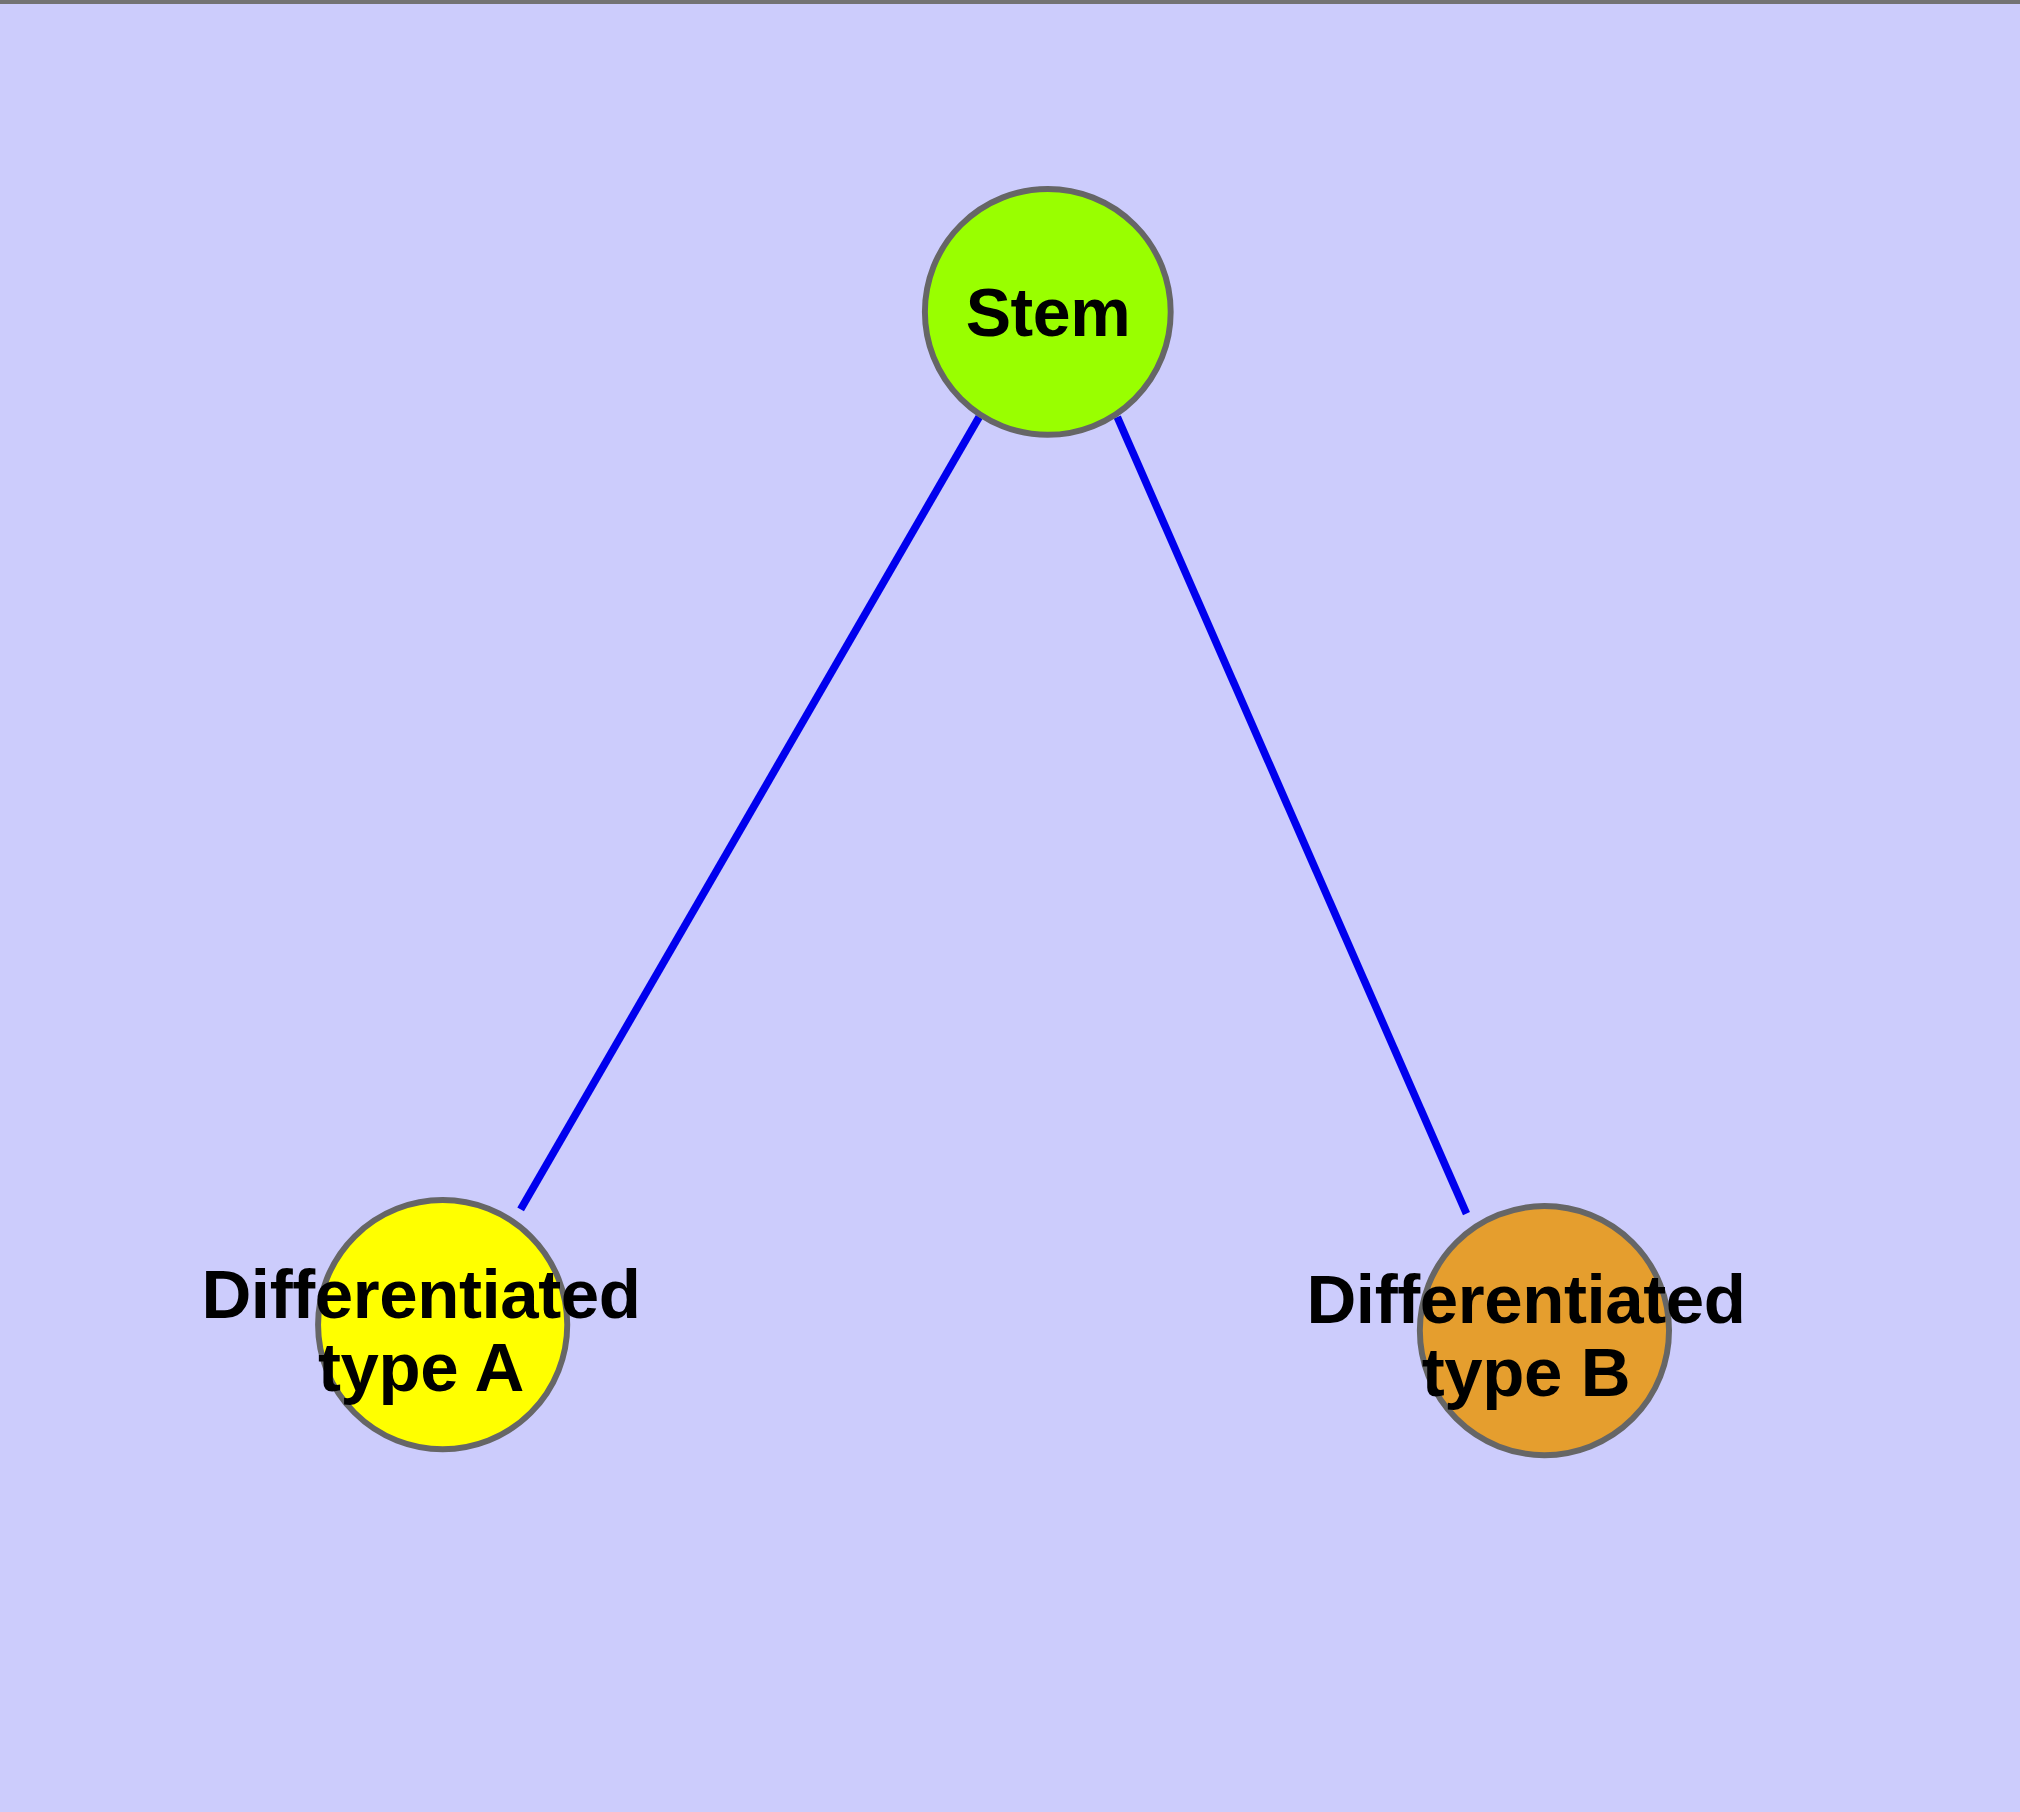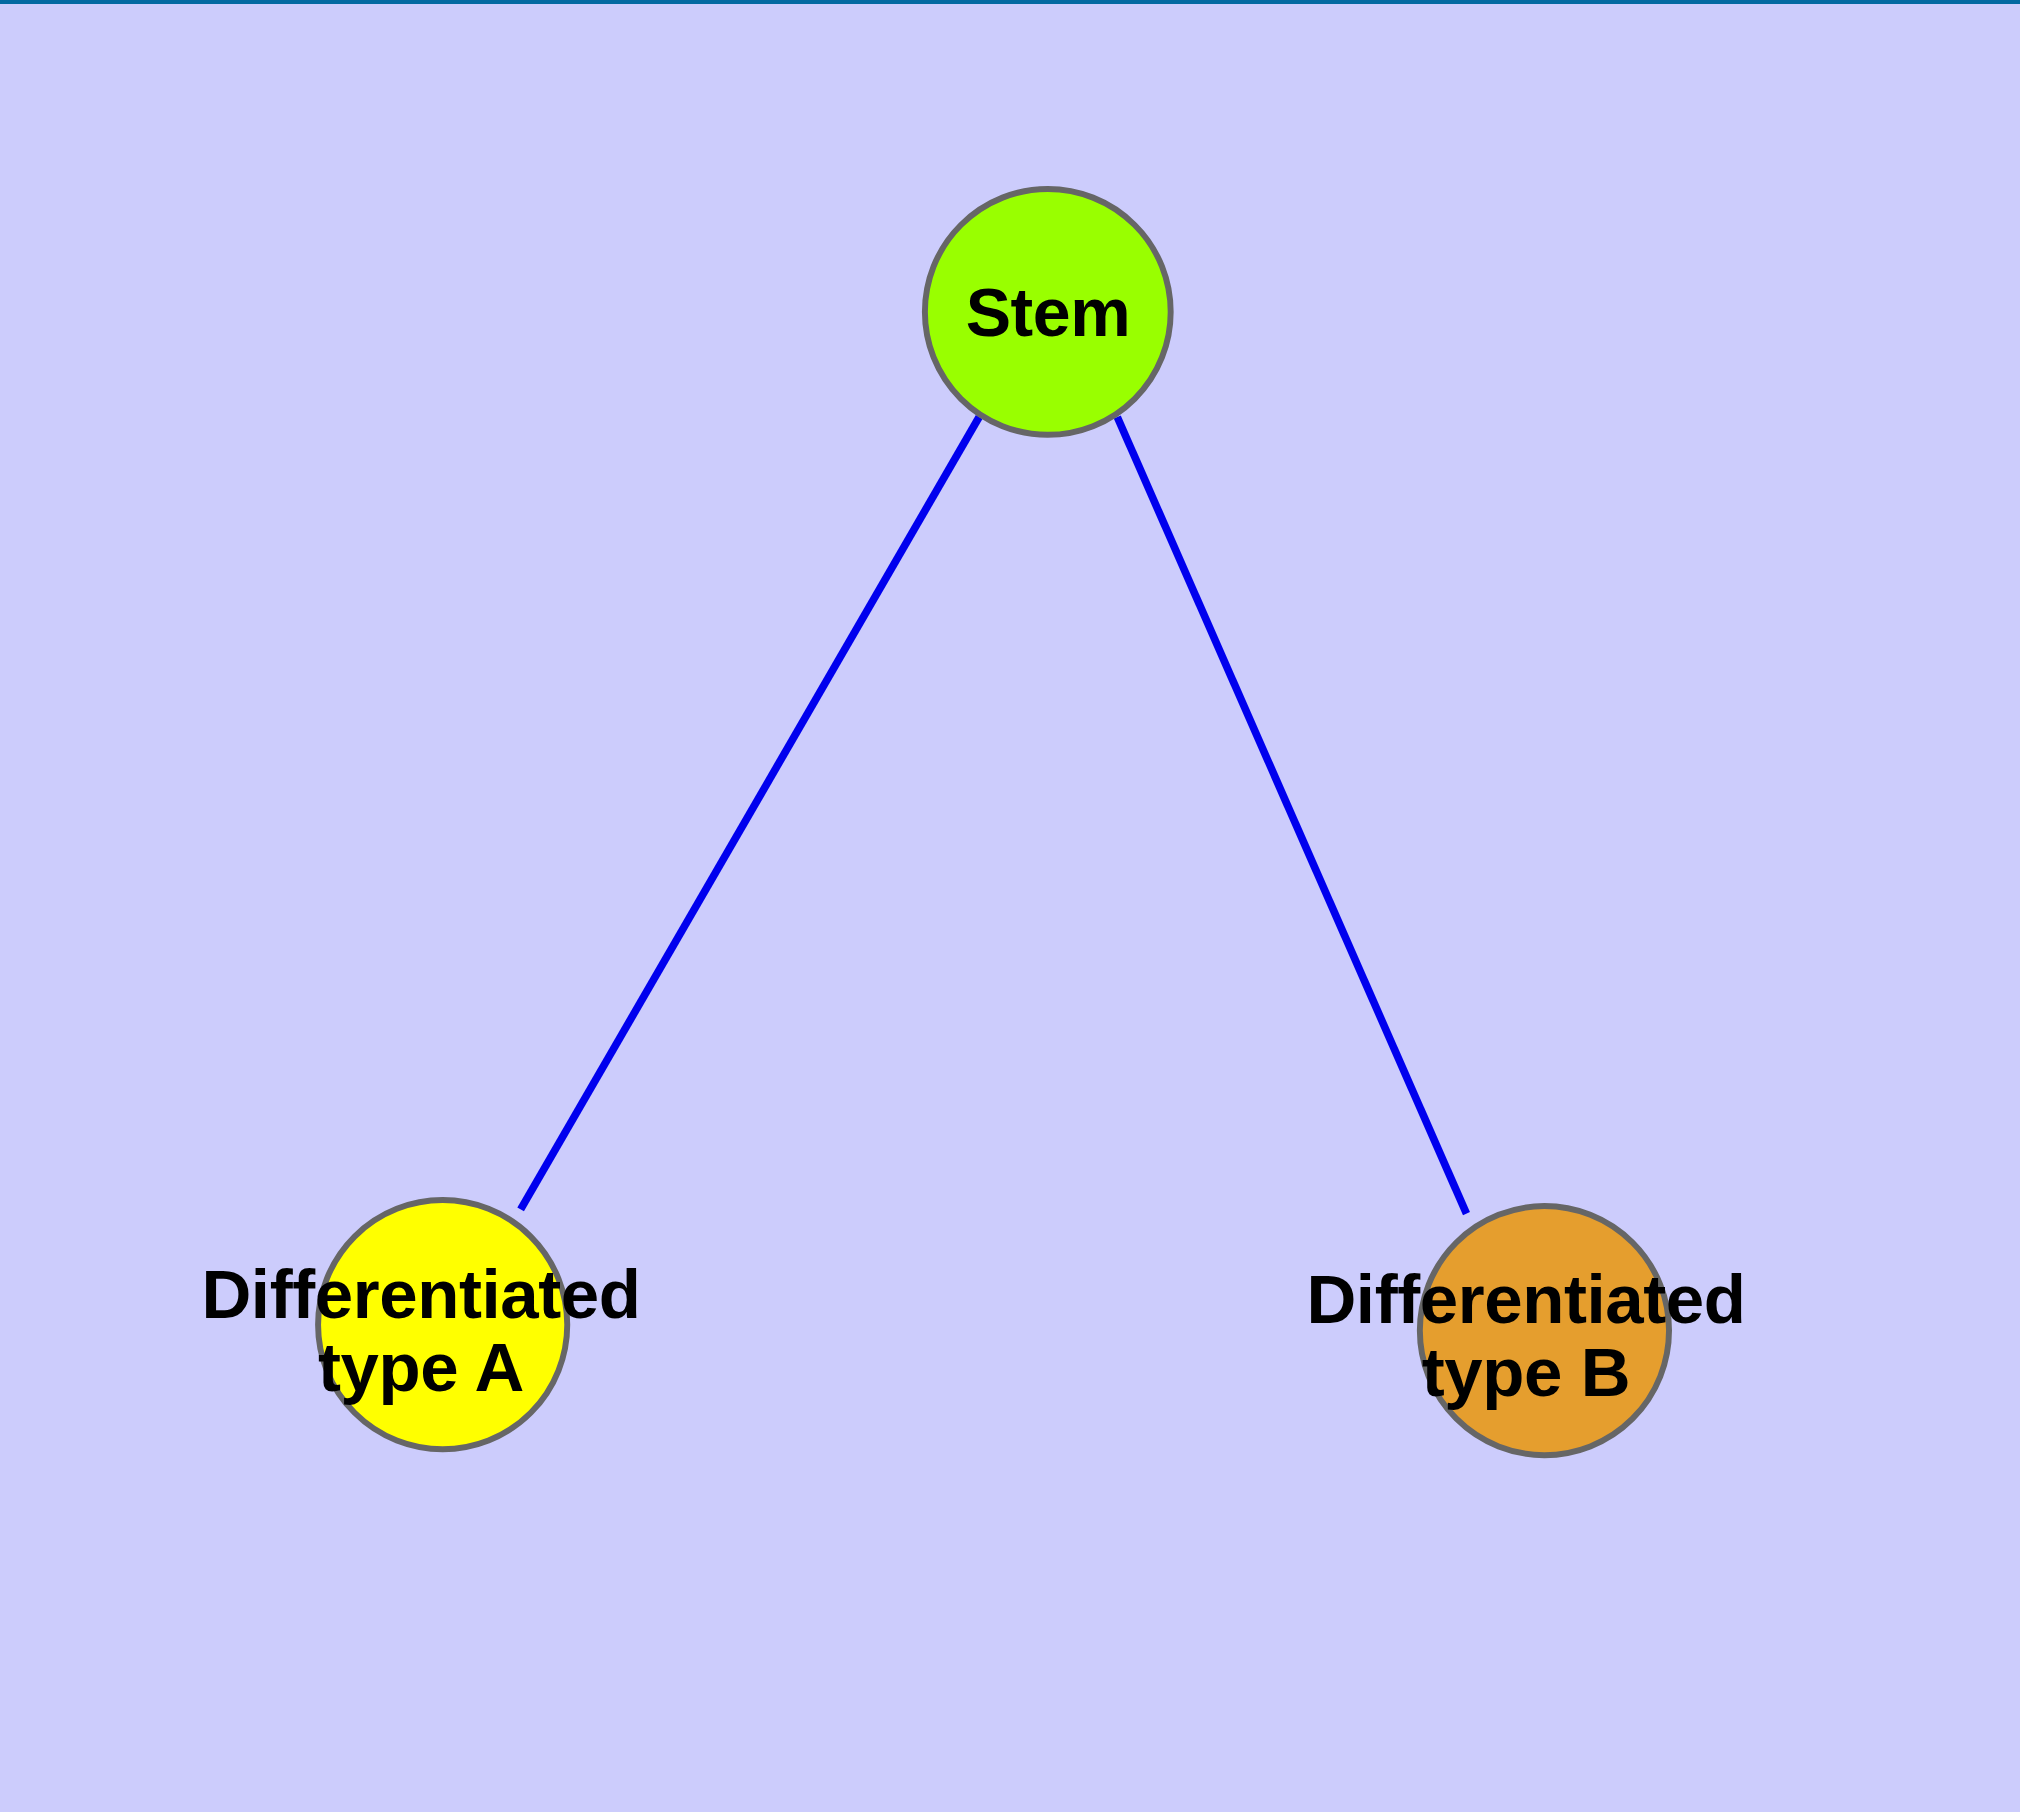--- a/index.html
+++ b/index.html
@@ -4,21 +4,21 @@
 <style>
   html, body {
     margin: 0;
     padding: 0;
     background: #ffffff;
   }
   #stage {
     position: relative;
     width: 2021px;
     height: 1812px;
-    background: #0369a1;
+    background: #737373;
     overflow: hidden;
     font-family: "Liberation Sans", sans-serif;
   }
   #canvas-bg {
     position: absolute;
     left: 0;
     top: 4.2px;
     width: 2021px;
     height: 1808px;
     background: #ccccfc;

